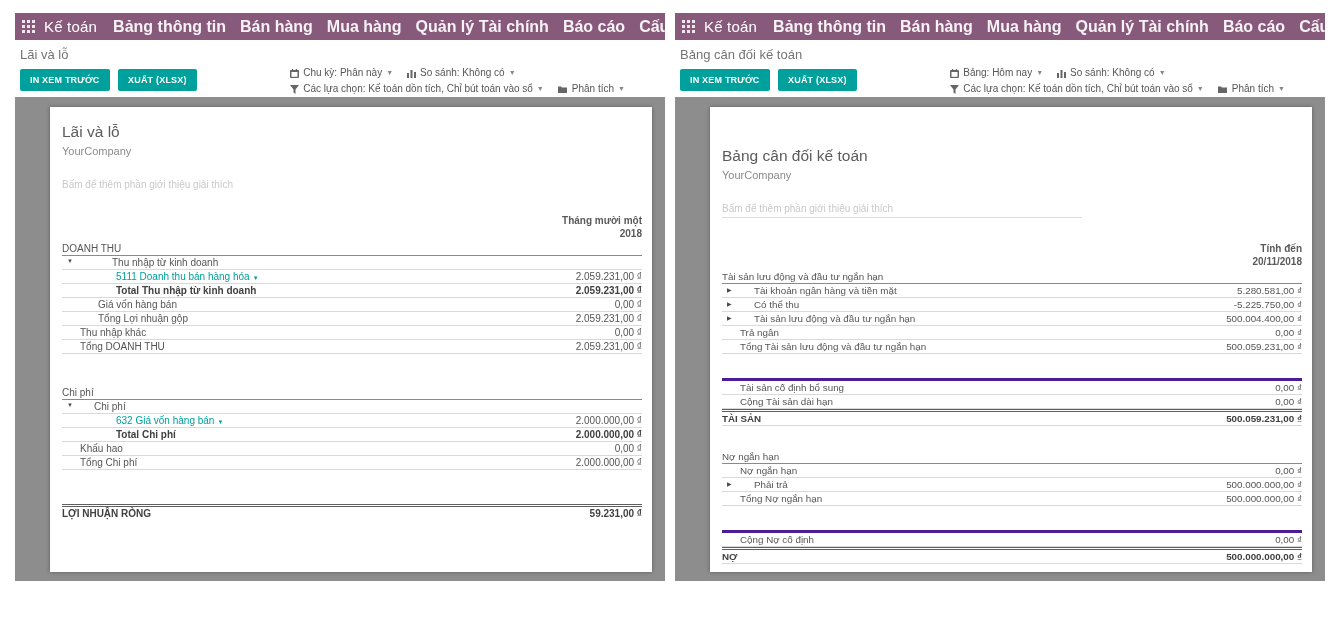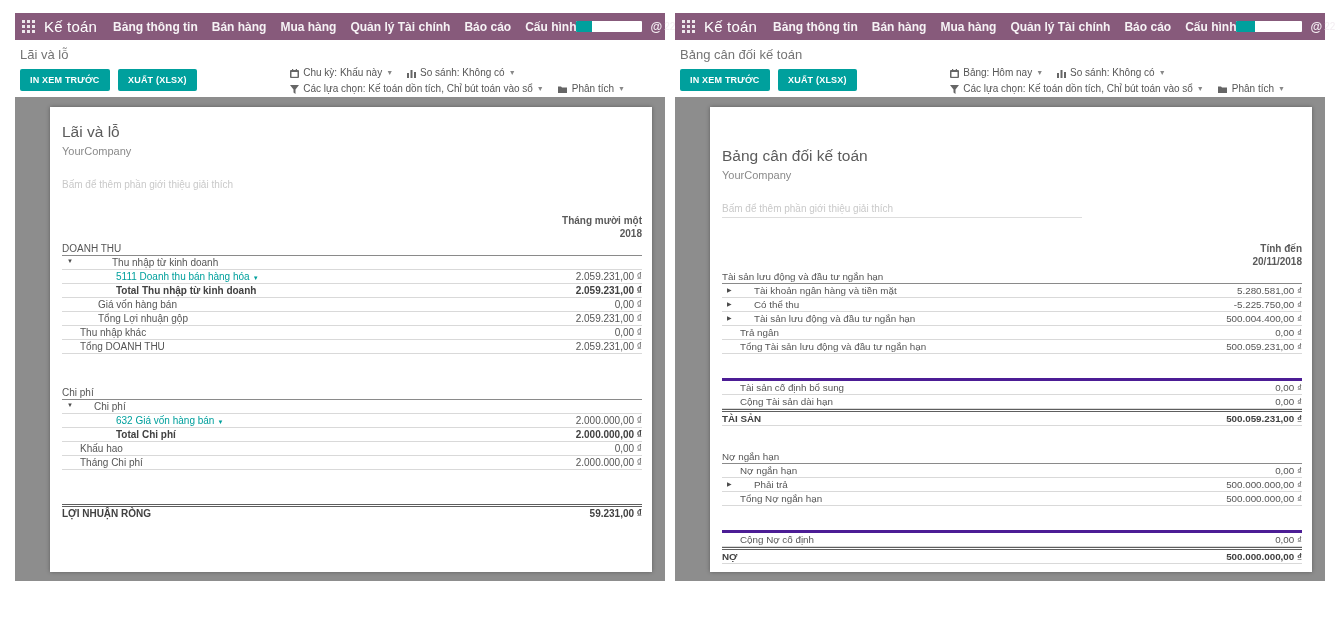--- a/index.html
+++ b/index.html
@@ -6,21 +6,21 @@
   html,body { width:1340px; height:618px; background:#fff; font-family:"Liberation Sans", sans-serif; overflow:hidden; }
 
   .window { position:absolute; top:13px; width:650px; height:568px; background:#fff; }
   #win0 { left:15px; } #win1 { left:675px; }
 
   
   .navbar { height:27px; background:#875a7b; display:flex; align-items:center; padding:0 7px; color:#fff; }
   .grid-icon { display:inline-grid; grid-template-columns:repeat(3,3px); grid-gap:2px; margin-right:9px; cursor:pointer; }
   .grid-icon i { width:3px; height:3px; background:rgba(255,255,255,.85); display:block; }
   .app-title { font-size:15px; font-weight:400; letter-spacing:.2px; margin-right:16px; white-space:nowrap; }
-  .menu { display:flex; gap:14px; font-size:12px; font-weight:700; color:rgba(255,255,255,.92); }
+  .menu { display:flex; gap:14px; font-size:16px; font-weight:700; color:rgba(255,255,255,.92); }
   .menu span { white-space:nowrap; cursor:pointer; }
   .systray { margin-left:auto; display:flex; align-items:center; gap:8px; }
   .progress { width:66px; height:11px; background:#fff; border-radius:1px; overflow:hidden; display:inline-block; }
   .progress i { display:block; height:100%; background:#00a09d; }
   .activity { font-size:10px; display:flex; align-items:center; gap:2px; color:#f3edf1; }
   .activity .at { font-size:12px; font-weight:700; }
   .bubbles svg { display:block; }
   .avatar { width:15px; height:15px; border-radius:50%; background:#4a3a44; display:inline-flex; align-items:center; justify-content:center; overflow:hidden; }
   .user { font-size:10.5px; color:#f3edf1; white-space:nowrap; }
 
@@ -114,21 +114,21 @@
     <button class="btn">XUẤT (XLSX)</button>
     <div class="filters">
       <div class="fline">
         <span class="fitem">
           <svg width="9" height="9" viewBox="0 0 9 9">
               <rect x="0" y="1" width="9" height="8" rx="1" fill="#666"></rect>
               <rect x="1.5" y="3" width="6" height="4.8" fill="#fff"></rect>
               <rect x="2" y="0" width="1.2" height="2" fill="#666"></rect>
               <rect x="5.8" y="0" width="1.2" height="2" fill="#666"></rect>
             </svg>
-          <span>Chu kỳ: Khấu này</span>
+          <span>Chu kỳ: Phân này</span>
             <span class="dd">▼</span>
         </span>
         <span class="fitem">
           <svg width="9" height="9" viewBox="0 0 9 9">
               <rect x="0" y="4" width="2" height="5" fill="#666"></rect>
               <rect x="3.5" y="1" width="2" height="8" fill="#666"></rect>
               <rect x="7" y="3" width="2" height="6" fill="#666"></rect>
             </svg>
           <span>So sánh: Không có</span>
             <span class="dd">▼</span>
@@ -213,21 +213,21 @@
             </div>
             <div class="rrow bold">
               <span class="lbl" style="padding-left: 54px;">Total Chi phí</span>
               <span class="val">2.000.000,00 ₫</span>
             </div>
             <div class="rrow">
               <span class="lbl" style="padding-left: 18px;">Khấu hao</span>
               <span class="val">0,00 ₫</span>
             </div>
             <div class="rrow">
-              <span class="lbl" style="padding-left: 18px;">Tháng Chi phí</span>
+              <span class="lbl" style="padding-left: 18px;">Tổng Chi phí</span>
               <span class="val">2.000.000,00 ₫</span>
             </div>
             <div class="spacer" style="height: 34px;"></div>
             <div class="rrow bold total noline">
               <span class="lbl" style="padding-left: 0px;">LỢI NHUẬN RÒNG</span>
               <span class="val">59.231,00 ₫</span>
             </div>
           </div>
       </div>
     </div>

